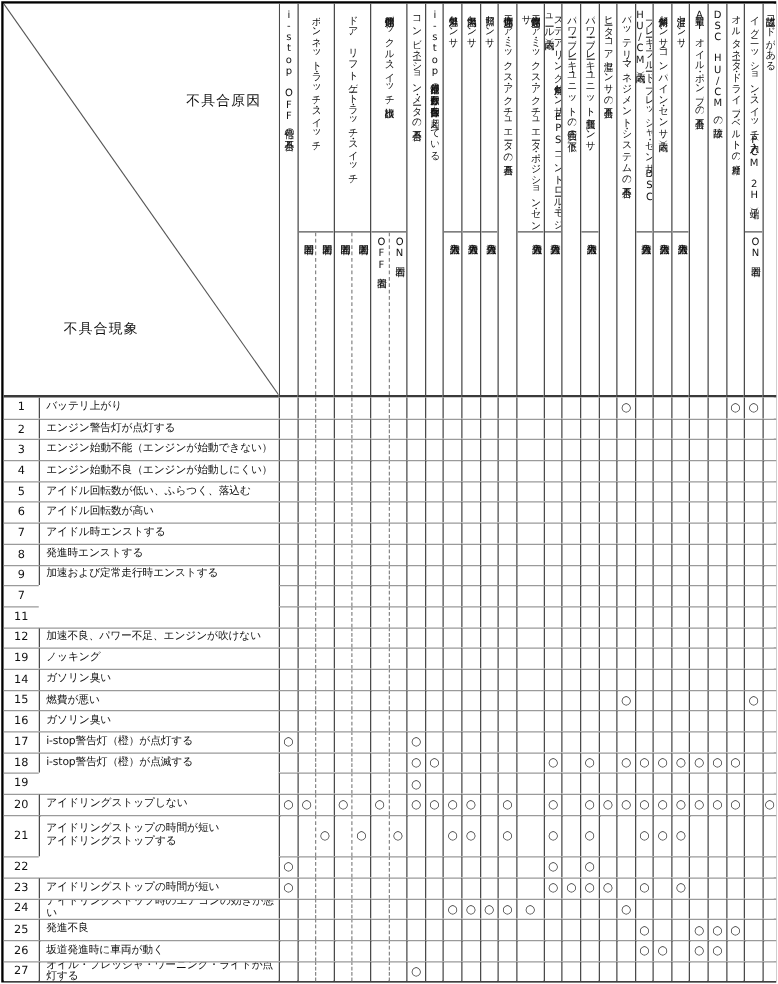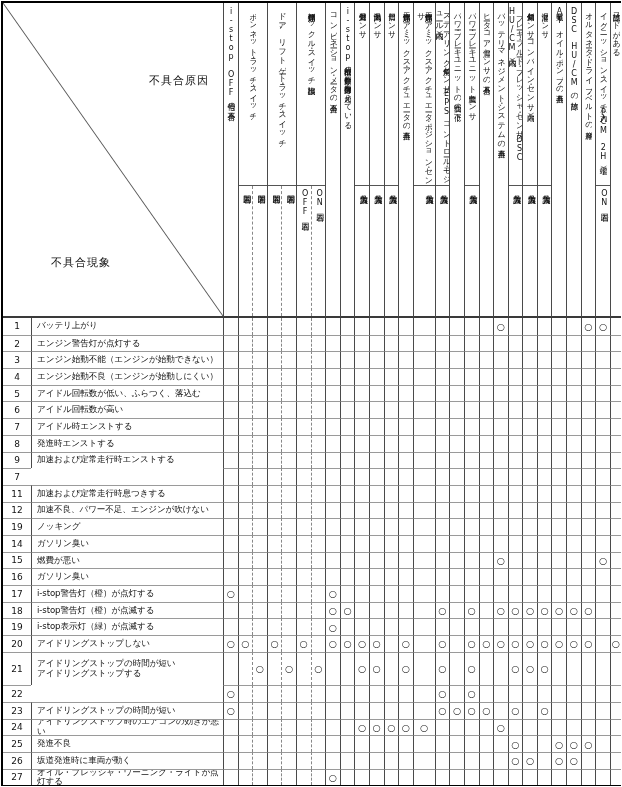--- a/index.html
+++ b/index.html
@@ -241,21 +241,21 @@
       <div class="cell" style="grid-area: 3 / 21;"></div>
       <div class="cell" style="grid-area: 3 / 22;"></div>
       <div class="cell" style="grid-area: 3 / 23;"></div>
       <div class="cell" style="grid-area: 3 / 24;"></div>
       <div class="cell" style="grid-area: 3 / 25;"></div>
       <div class="cell" style="grid-area: 3 / 26;"></div>
       <div class="cell" style="grid-area: 3 / 27;"></div>
       <div class="cell" style="grid-area: 3 / 28;"></div>
       <div class="cell" style="grid-area: 3 / 29;"></div>
       <div class="num" style="grid-row: 4;">3</div>
-      <div class="lbl" style="grid-row: 4;">エンジン始動不能（エンジンが始動できない）</div>
+      <div class="lbl" style="grid-row: 4; font-family: Liberation Mono, monospace;">エンジン始動不能（エンジンが始動できない）</div>
       <div class="cell" style="grid-area: 4 / 3;"></div>
       <div class="cell" style="grid-area: 4 / 4;"></div>
       <div class="cell dash" style="grid-area: 4 / 5;"></div>
       <div class="cell" style="grid-area: 4 / 6;"></div>
       <div class="cell dash" style="grid-area: 4 / 7;"></div>
       <div class="cell" style="grid-area: 4 / 8;"></div>
       <div class="cell dash" style="grid-area: 4 / 9;"></div>
       <div class="cell" style="grid-area: 4 / 10;"></div>
       <div class="cell" style="grid-area: 4 / 11;"></div>
       <div class="cell" style="grid-area: 4 / 12;"></div>
@@ -472,21 +472,20 @@
       <div class="cell" style="grid-area: 11 / 21;"></div>
       <div class="cell" style="grid-area: 11 / 22;"></div>
       <div class="cell" style="grid-area: 11 / 23;"></div>
       <div class="cell" style="grid-area: 11 / 24;"></div>
       <div class="cell" style="grid-area: 11 / 25;"></div>
       <div class="cell" style="grid-area: 11 / 26;"></div>
       <div class="cell" style="grid-area: 11 / 27;"></div>
       <div class="cell" style="grid-area: 11 / 28;"></div>
       <div class="cell" style="grid-area: 11 / 29;"></div>
       <div class="num" style="grid-row: 12;">11</div>
-      <div class="lbl" style="grid-row: 12;">加速および定常走行時息つきする</div>
       <div class="cell" style="grid-area: 12 / 3;"></div>
       <div class="cell" style="grid-area: 12 / 4;"></div>
       <div class="cell dash" style="grid-area: 12 / 5;"></div>
       <div class="cell" style="grid-area: 12 / 6;"></div>
       <div class="cell dash" style="grid-area: 12 / 7;"></div>
       <div class="cell" style="grid-area: 12 / 8;"></div>
       <div class="cell dash" style="grid-area: 12 / 9;"></div>
       <div class="cell" style="grid-area: 12 / 10;"></div>
       <div class="cell" style="grid-area: 12 / 11;"></div>
       <div class="cell" style="grid-area: 12 / 12;"></div>
@@ -704,21 +703,20 @@
       <div class="cell" style="grid-area: 19 / 21;">○</div>
       <div class="cell" style="grid-area: 19 / 22;">○</div>
       <div class="cell" style="grid-area: 19 / 23;">○</div>
       <div class="cell" style="grid-area: 19 / 24;">○</div>
       <div class="cell" style="grid-area: 19 / 25;">○</div>
       <div class="cell" style="grid-area: 19 / 26;">○</div>
       <div class="cell" style="grid-area: 19 / 27;">○</div>
       <div class="cell" style="grid-area: 19 / 28;"></div>
       <div class="cell" style="grid-area: 19 / 29;"></div>
       <div class="num" style="grid-row: 20;">19</div>
-      <div class="lbl" style="grid-row: 20;">i-stop表示灯（緑）が点滅する</div>
       <div class="cell" style="grid-area: 20 / 3;"></div>
       <div class="cell" style="grid-area: 20 / 4;"></div>
       <div class="cell dash" style="grid-area: 20 / 5;"></div>
       <div class="cell" style="grid-area: 20 / 6;"></div>
       <div class="cell dash" style="grid-area: 20 / 7;"></div>
       <div class="cell" style="grid-area: 20 / 8;"></div>
       <div class="cell dash" style="grid-area: 20 / 9;"></div>
       <div class="cell" style="grid-area: 20 / 10;">○</div>
       <div class="cell" style="grid-area: 20 / 11;"></div>
       <div class="cell" style="grid-area: 20 / 12;"></div>

